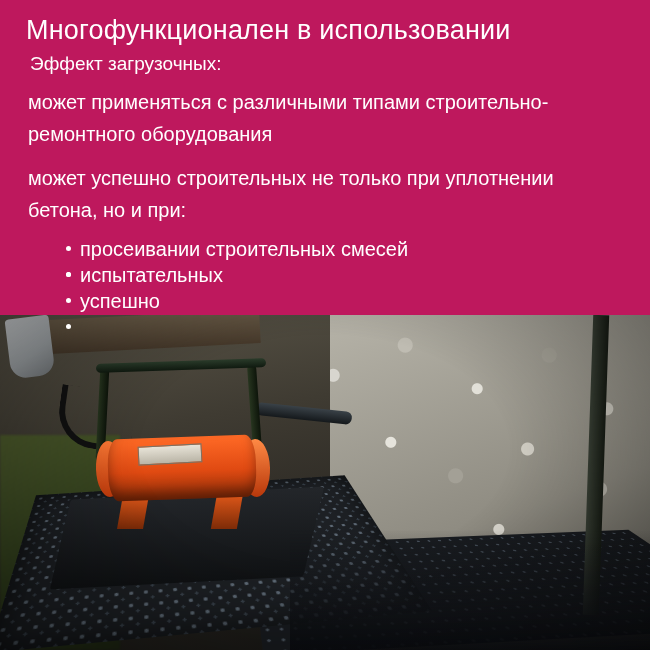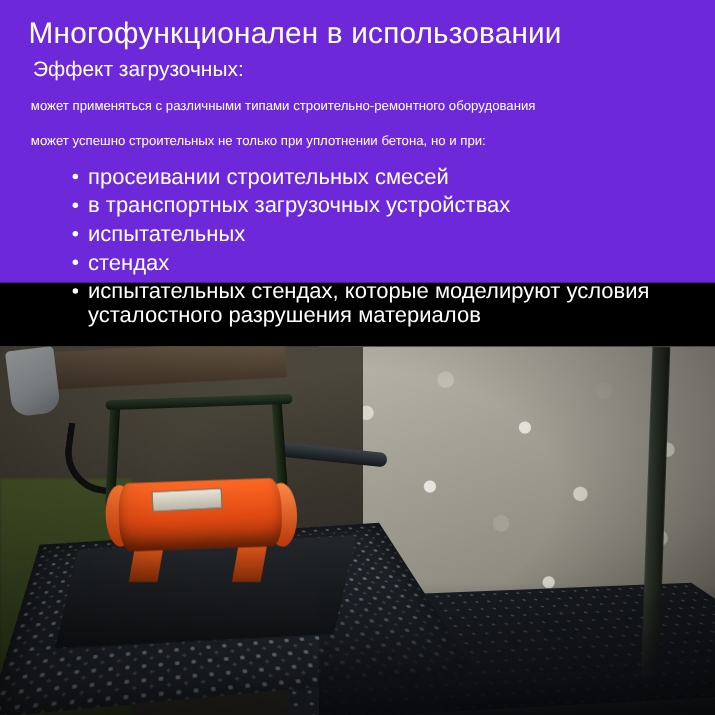--- a/index.html
+++ b/index.html
@@ -16,22 +16,22 @@
     height: 650px;
     overflow: hidden;
     background: #000000;
   }
   
   .text-panel {
     position: absolute;
     left: 0;
     top: 0;
     width: 650px;
-    height: 257px;
-    background: #6d28d9;
+    height: 315px;
+    background: #be185d;
     color: #ffffff;
     box-sizing: border-box;
     padding: 14px 20px 0 26px;
     z-index: 5;
   }
   .title {
     font-size: 27px;
     line-height: 32px;
     font-weight: 400;
     color: #ffffff;
@@ -39,22 +39,22 @@
     letter-spacing: 0.2px;
   }
   .subtitle {
     font-size: 19px;
     line-height: 24px;
     font-weight: 400;
     color: #ffffff;
     margin: 0 0 10px 4px;
   }
   .para {
-    font-size: 12px;
-    line-height: 20px;
+    font-size: 20px;
+    line-height: 32px;
     color: #ffffff;
     margin: 0 0 12px 2px;
     max-width: 590px;
   }
   ul.bullets {
     margin: 0;
     padding: 0 0 0 40px;
     list-style: none;
   }
   ul.bullets li {
@@ -331,24 +331,24 @@
 
 <div class="slide">
 
   <div class="text-panel">
     <h1 class="title">Многофункционален в использовании</h1>
     <div class="subtitle">Эффект загрузочных:</div>
     <p class="para">может применяться с различными типами строительно-ремонтного оборудования</p>
     <p class="para">может успешно строительных не только при уплотнении бетона, но и при:</p>
     <ul class="bullets">
       <li><span class="dot"></span><span>просеивании строительных смесей</span></li>
-      <li><span class="dot"></span><span>в транспортных загрузочных устройствах</span></li>
+      <li><span class="dot"></span></li>
       <li><span class="dot"></span><span> испытательных</span></li>
-      <li><span class="dot"></span><span>стендах</span></li>
-      <li><span class="dot"></span><span>испытательных стендах, которые моделируют условия усталостного разрушения материалов</span></li>
+      <li><span class="dot"></span><span>успешно</span></li>
+      <li><span class="dot"></span></li>
     </ul>
   </div>
 
   <div class="photo">
     <div class="gravel"></div>
     <div class="soil"></div>
     <div class="grass"></div>
     <div class="wood-plank"></div>
     <div class="shovel-blade"></div>
     <div class="mesh-plate2"></div>

